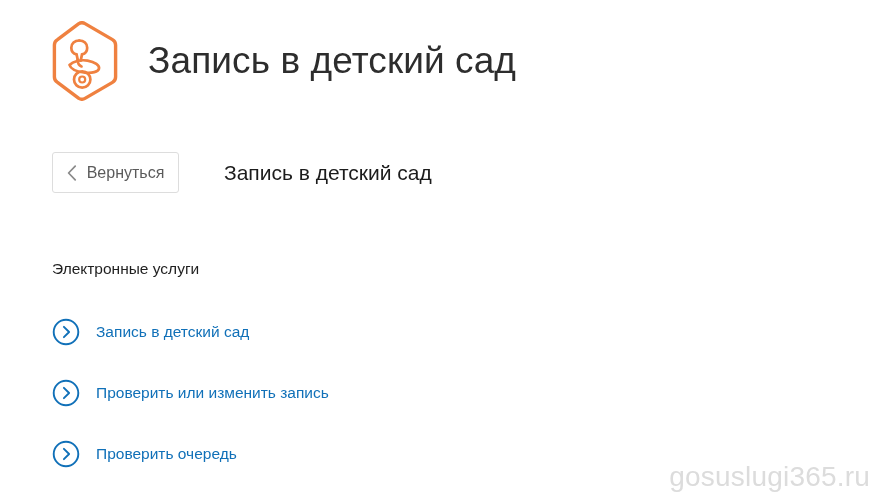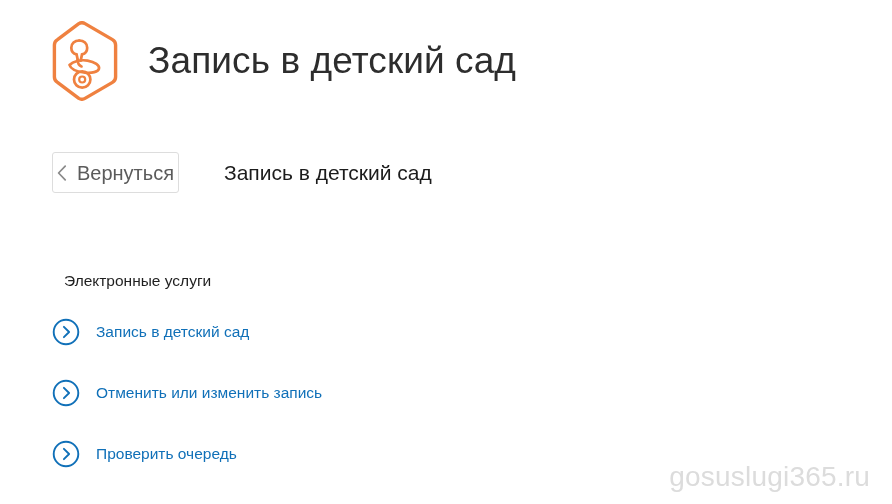--- a/index.html
+++ b/index.html
@@ -64,40 +64,40 @@
     padding: 0 12px;
     font-family: inherit;
   }
   .back-button .chev {
     display: block;
     width: 10px;
     height: 16px;
     flex: 0 0 auto;
   }
   .back-label {
-    font-size: 20px;
+    font-size: 16px;
     color: #5b5b5b;
     line-height: 1;
     white-space: nowrap;
   }
   .section-heading {
     margin: 0 0 0 45px;
     font-size: 21px;
     line-height: 41px;
     font-weight: 400;
     color: #1c1c1c;
     white-space: nowrap;
   }
 
   
   .services-label {
     position: absolute;
     left: 52px;
     top: 258px;
-    margin: 12px;
+    margin: 0;
     font-size: 15.5px;
     font-weight: 400;
     color: #1f1f1f;
     line-height: 22px;
     white-space: nowrap;
   }
 
   .service-list {
     position: absolute;
     left: 52px;
@@ -191,21 +191,21 @@
       <path d="M11.9 8.8 L17.1 14 L11.9 19.2" fill="none" stroke="#1070b8" stroke-width="1.9" stroke-linecap="round" stroke-linejoin="round"></path>
     </svg>
     <a class="service-link" href="#">Запись в детский сад</a>
   </li>
 
   <li class="service-item">
     <svg class="arrow-circle" viewBox="0 0 28 28" aria-hidden="true">
       <circle cx="14" cy="14" r="12.3" fill="none" stroke="#1070b8" stroke-width="1.9"></circle>
       <path d="M11.9 8.8 L17.1 14 L11.9 19.2" fill="none" stroke="#1070b8" stroke-width="1.9" stroke-linecap="round" stroke-linejoin="round"></path>
     </svg>
-    <a class="service-link" href="#">Отменить или изменить запись</a>
+    <a class="service-link" href="#">Проверить или изменить запись</a>
   </li>
 
   <li class="service-item">
     <svg class="arrow-circle" viewBox="0 0 28 28" aria-hidden="true">
       <circle cx="14" cy="14" r="12.3" fill="none" stroke="#1070b8" stroke-width="1.9"></circle>
       <path d="M11.9 8.8 L17.1 14 L11.9 19.2" fill="none" stroke="#1070b8" stroke-width="1.9" stroke-linecap="round" stroke-linejoin="round"></path>
     </svg>
     <a class="service-link" href="#">Проверить очередь</a>
   </li>
 

